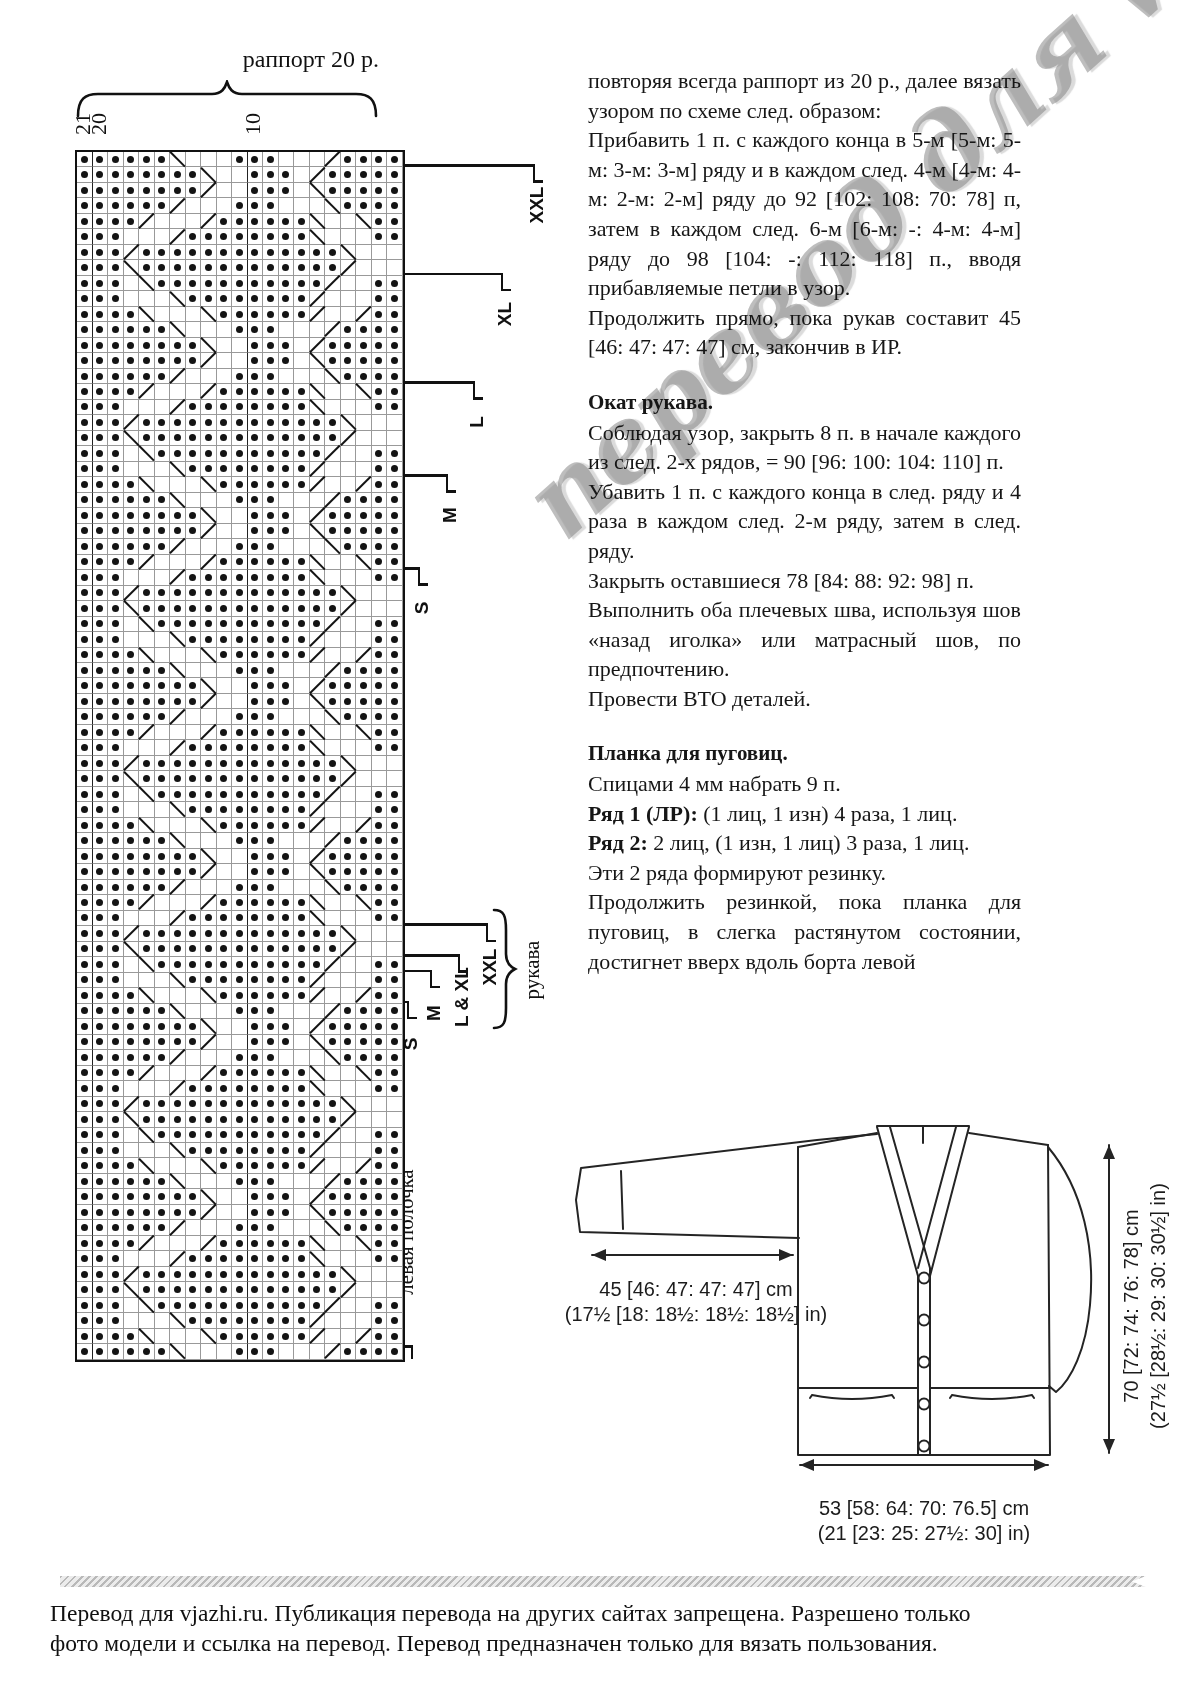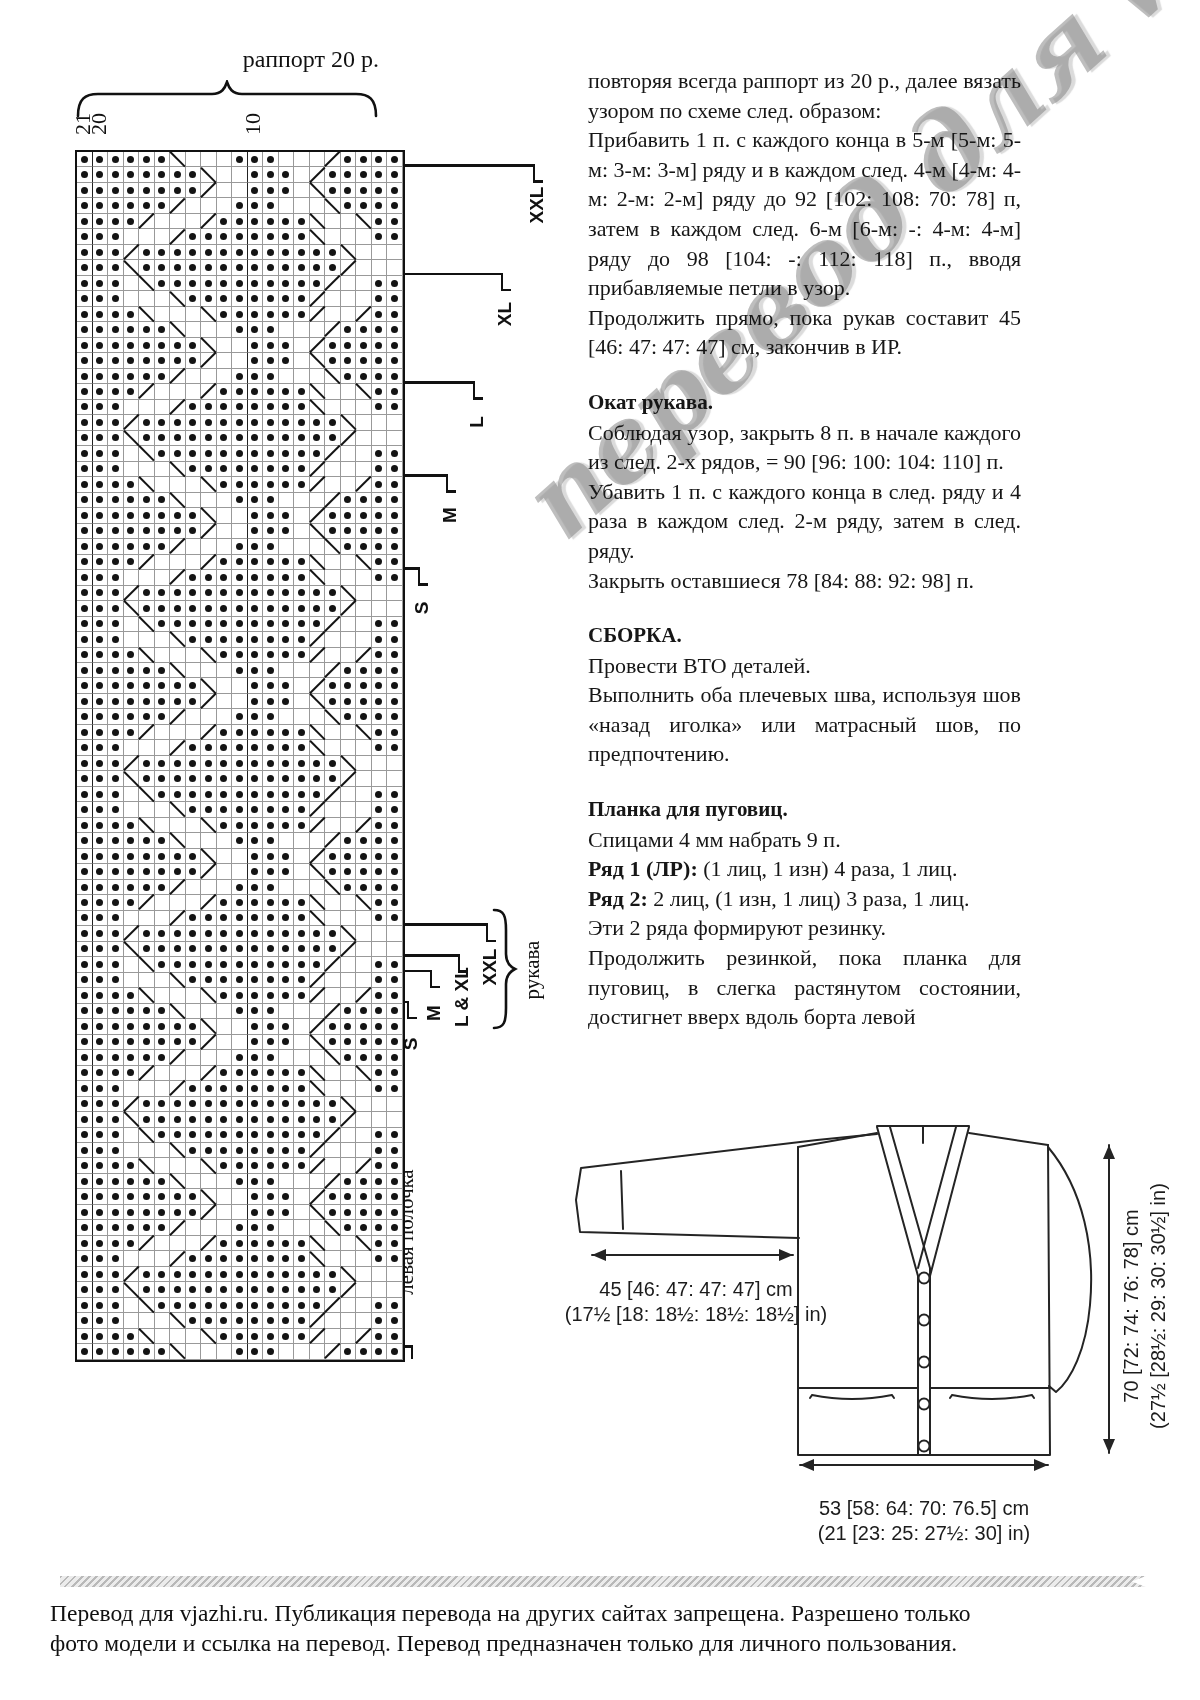--- a/index.html
+++ b/index.html
@@ -1762,23 +1762,22 @@
   </svg>
 
   <div id="instructions">
       <p>повторяя всегда раппорт из 20 р., далее вязать узором по схеме след. образом:</p>
       <p>Прибавить 1 п. с каждого конца в 5-м [5-м: 5-м: 3-м: 3-м] ряду и в каждом след. 4-м [4-м: 4-м: 2-м: 2-м] ряду до 92 [102: 108: 70: 78] п, затем в каждом след. 6-м [6-м: -: 4-м: 4-м] ряду до 98 [104: -: 112: 118] п., вводя прибавляемые петли в узор.</p>
       <p>Продолжить прямо, пока рукав составит 45 [46: 47: 47: 47] см, закончив в ИР.</p>
       <h3>Окат рукава.</h3>
       <p>Соблюдая узор, закрыть 8 п. в начале каждого из след. 2-х рядов, = 90 [96: 100: 104: 110] п.</p>
       <p>Убавить 1 п. с каждого конца в след. ряду и 4 раза в каждом след. 2-м ряду, затем в след. ряду.</p>
       <p>Закрыть оставшиеся 78 [84: 88: 92: 98] п.</p>
-      <h3>СБОРКА.</h3>
+      <p>Выполнить оба плечевых шва, используя шов «назад иголка» или матрасный шов, по предпочтению.</p>
       <p>Провести ВТО деталей.</p>
-      <p>Выполнить оба плечевых шва, используя шов «назад иголка» или матрасный шов, по предпочтению.</p>
       <h3>Планка для пуговиц.</h3>
       <p>Спицами 4 мм набрать 9 п.</p>
       <p><strong>Ряд 1 (ЛР):</strong> (1 лиц, 1 изн) 4 раза, 1 лиц.</p>
       <p><strong>Ряд 2:</strong> 2 лиц, (1 изн, 1 лиц) 3 раза, 1 лиц.</p>
       <p>Эти 2 ряда формируют резинку.</p>
       <p>Продолжить резинкой, пока планка для пуговиц, в слегка растянутом состоянии, достигнет вверх вдоль борта левой</p>
     </div>
 
   <svg id="schematic" width="690" height="510" viewBox="0 0 690 510">
     <g fill="none" stroke="#242424" stroke-width="2" stroke-linejoin="round" stroke-linecap="round">
@@ -1828,16 +1827,16 @@
     <text class="schem-text" x="196" y="271" text-anchor="middle">(17½ [18: 18½: 18½: 18½] in)</text>
     <text class="schem-text" x="424" y="465" text-anchor="middle">53 [58: 64: 70: 76.5] cm</text>
     <text class="schem-text" x="424" y="490" text-anchor="middle">(21 [23: 25: 27½: 30] in)</text>
     <text class="schem-text" x="638" y="256" text-anchor="middle" transform="rotate(-90 638 256)">70 [72: 74: 76: 78] cm</text>
     <text class="schem-text" x="665" y="256" text-anchor="middle" transform="rotate(-90 665 256)">(27½ [28½: 29: 30: 30½] in)</text>
   </svg>
 
   <div id="divider"></div>
   <div id="footer">
     <div>Перевод для vjazhi.ru. Публикация перевода на других сайтах запрещена. Разрешено только</div>
-    <div>фото модели и ссылка на перевод.  Перевод предназначен только для личного пользования.</div>
+    <div>фото модели и ссылка на перевод.  Перевод предназначен только для вязать пользования.</div>
   </div>
 
 </div>
 
 </body></html>

